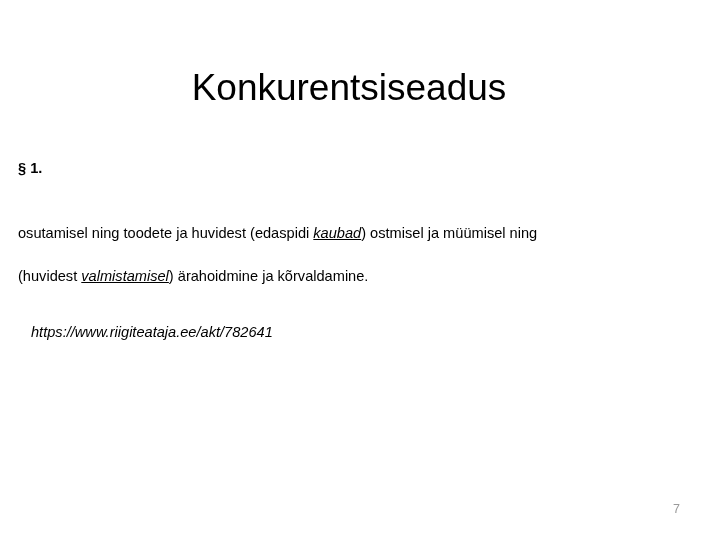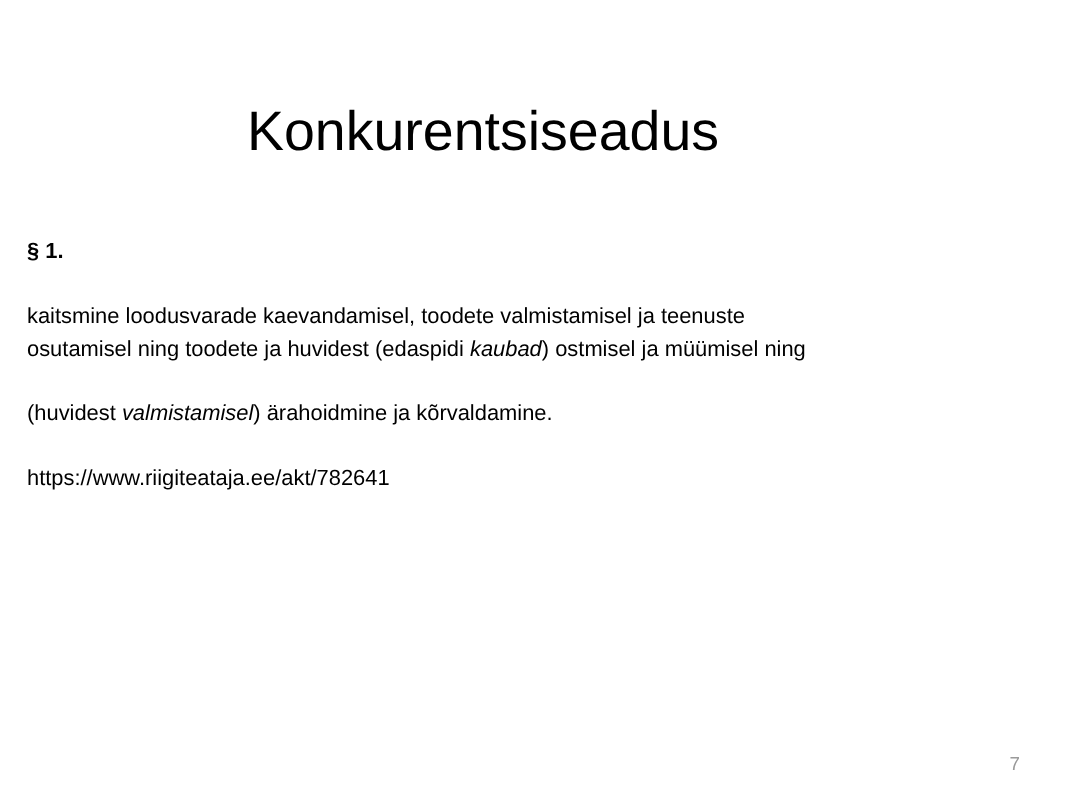--- a/index.html
+++ b/index.html
@@ -25,42 +25,45 @@
     position: absolute;
     top: 68px;
     left: 0;
     width: 644px;
     text-align: center;
     font-size: 37px;
     font-weight: 400;
     letter-spacing: 0px;
     color: #000000;
     line-height: 1.1;
+    padding-left: 27px;
   }
   .body-block {
     position: absolute;
     top: 158px;
     left: 18px;
     width: 650px;
     font-size: 14.6px;
     line-height: 1.48;
     color: #000000;
   }
   .para {
     margin: 0;
   }
   .para-lead {
     font-weight: 700;
   }
   .italic {
     font-style: italic;
+    text-decoration: underline;
   }
   .link-para {
-    margin: 0;
+    margin: 13px;
     padding-top: 21px;
+    font-style: italic;
   }
   .page-number {
     position: absolute;
     right: 40px;
     bottom: 24px;
     font-size: 12.5px;
     color: #9a9a9a;
   }
 </style>
 </head>
@@ -69,21 +72,21 @@
 <div class="slide">
 
   <div class="slide-title">Konkurentsiseadus</div>
 
   <div class="body-block">
 
     <p class="para para-lead">§ 1.</p>
 
     <p class="para">
       <br>
-      <span>kaitsmine loodusvarade kaevandamisel, toodete valmistamisel ja teenuste</span><br>
+      <br>
       <span>osutamisel ning toodete ja huvidest (edaspidi </span><span class="italic">kaubad</span><span>) ostmisel ja müümisel ning</span><br>
       <br>
       <span>(huvidest </span><span class="italic">valmistamisel</span><span>) ärahoidmine ja kõrvaldamine.</span>
     </p>
 
     <p class="link-para">https://www.riigiteataja.ee/akt/782641</p>
   </div>
 
   <div class="page-number">7</div>
 

